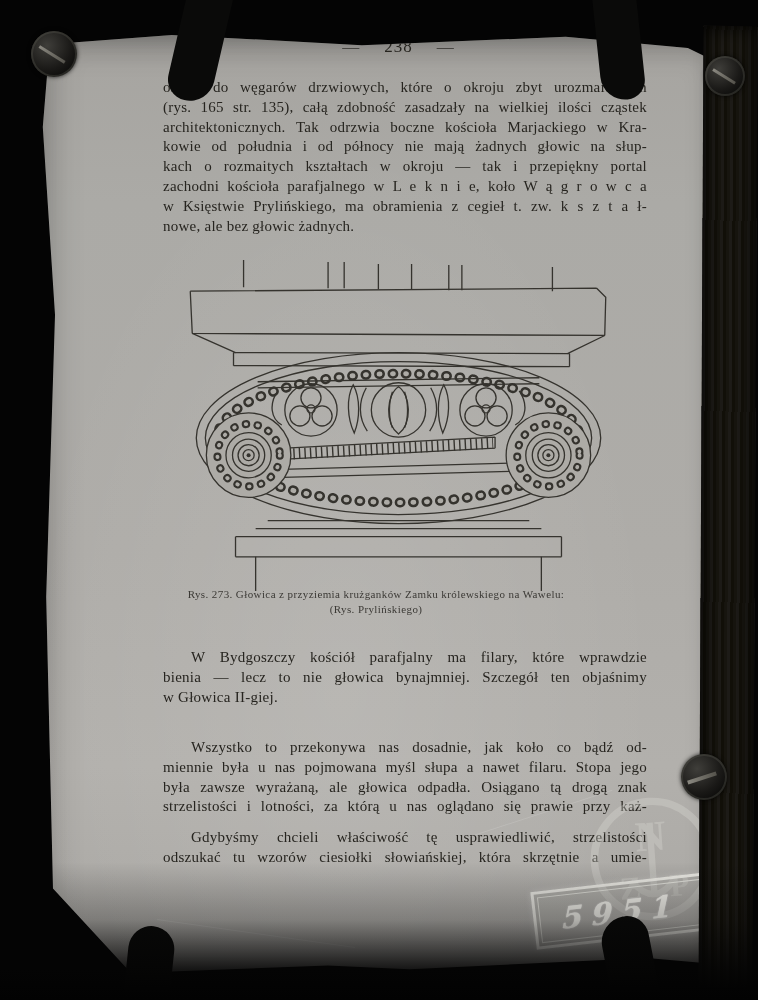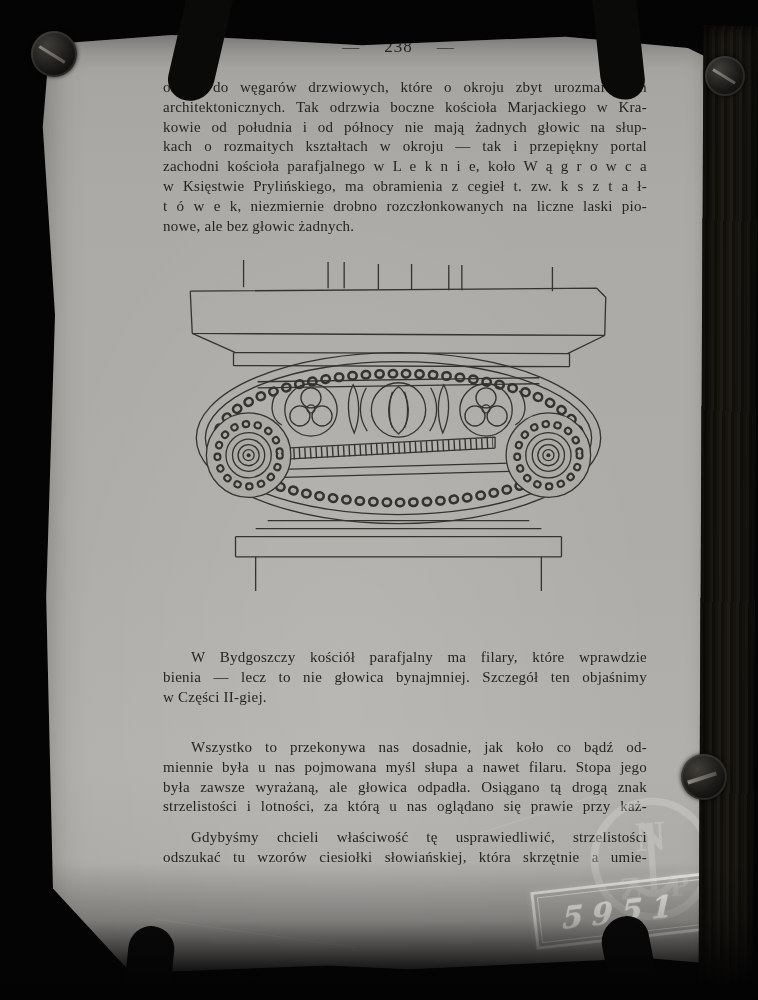--- a/index.html
+++ b/index.html
@@ -80,26 +80,26 @@
 <body>
 
 <div class="sheet">
 
   <div class="pgnum">
     <span class="dash">—</span><span>238</span><span class="dash">—</span>
   </div>
 
   <div class="para" style="top:45px">
     <div class="ln">ona i do węgarów drzwiowych, które o okroju zbyt urozmaiconym</div>
+    <div class="ln">(rys. 165 str. 135), całą zdobność zasadzały na wielkiej ilości cząstek</div>
     <div class="ln">architektonicznych. Tak odrzwia boczne kościoła Marjackiego w Kra-</div>
     <div class="ln">kowie od południa i od północy nie mają żadnych głowic na słup-</div>
     <div class="ln">kach o rozmaitych kształtach w okroju — tak i przepiękny portal</div>
     <div class="ln">zachodni kościoła parafjalnego w L e k n i e, koło W ą g r o w c a</div>
     <div class="ln">w Księstwie Prylińskiego, ma obramienia z cegieł t. zw. k s z t a ł-</div>
-    <div class="ln">t ó w e k, niezmiernie drobno rozczłonkowanych na liczne laski pio-</div>
     <div class="ln end">nowe, ale bez głowic żadnych.</div>
   </div>
 
   <svg viewBox="0 0 440 332" style="position:absolute;left:141px;top:224px;width:443px;height:334px">
     <g stroke="#35332e" stroke-width="1.3" fill="none">
 
       <path d="M66 30V3 M150 31V5 M166 31V5 M200 32V7 M233 32V7 M270 33V8 M283 33V8 M373 34V10"></path>
 
       <g>
         <ellipse cx="220" cy="180" rx="201" ry="85"></ellipse>
@@ -169,25 +169,29 @@
       </g>
 
       <g>
         <path d="M90 262 L350 262 M78 270 L362 270"></path>
         <path d="M58 278 L382 278 M58 298 L382 298 M58 278 V298 M382 278 V298"></path>
         <path d="M78 298 V332 M362 298 V332"></path>
       </g>
     </g>
   </svg>
 
+  <div class="caption">
+    <div>Rys. 273. Głowica z przyziemia krużganków Zamku królewskiego na Wawelu:</div>
+    <div>(Rys. Prylińskiego)</div>
+  </div>
 
   <div class="para" style="top:615px">
     <div class="ln ind">W Bydgoszczy kościół parafjalny ma filary, które wprawdzie</div>
     <div class="ln">bienia — lecz to nie głowica bynajmniej. Szczegół ten objaśnimy</div>
-    <div class="ln end">w Części II-giej.</div>
+    <div class="ln end">w Głowica II-giej.</div>
   </div>
 
   <div class="para" style="top:705px">
     <div class="ln ind">Wszystko to przekonywa nas dosadnie, jak koło co bądź od-</div>
     <div class="ln">miennie była u nas pojmowana myśl słupa a nawet filaru. Stopa jego</div>
     <div class="ln">była zawsze wyrażaną, ale głowica odpadła. Osiągano tą drogą znak</div>
     <div class="ln">strzelistości i lotności, za którą u nas oglądano się prawie przy każ-</div>
   </div>
 
   <div class="para" style="top:795px">

